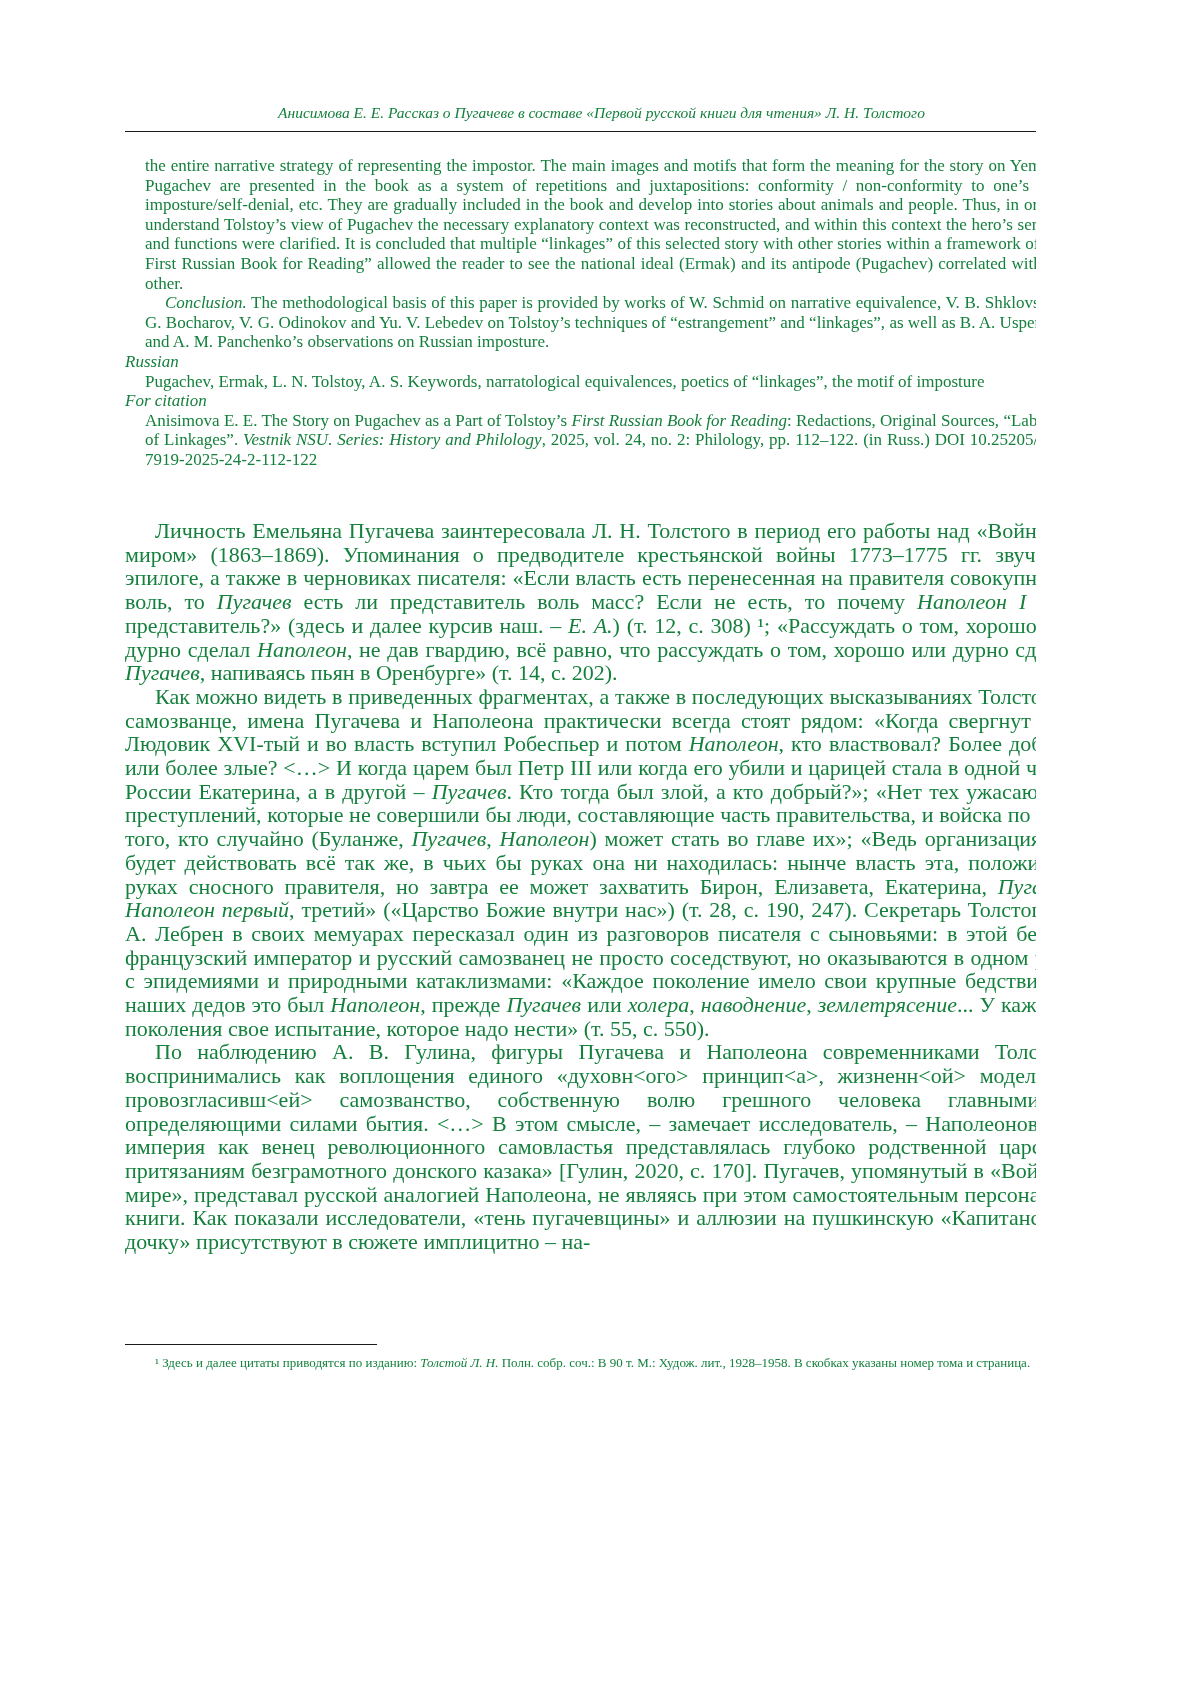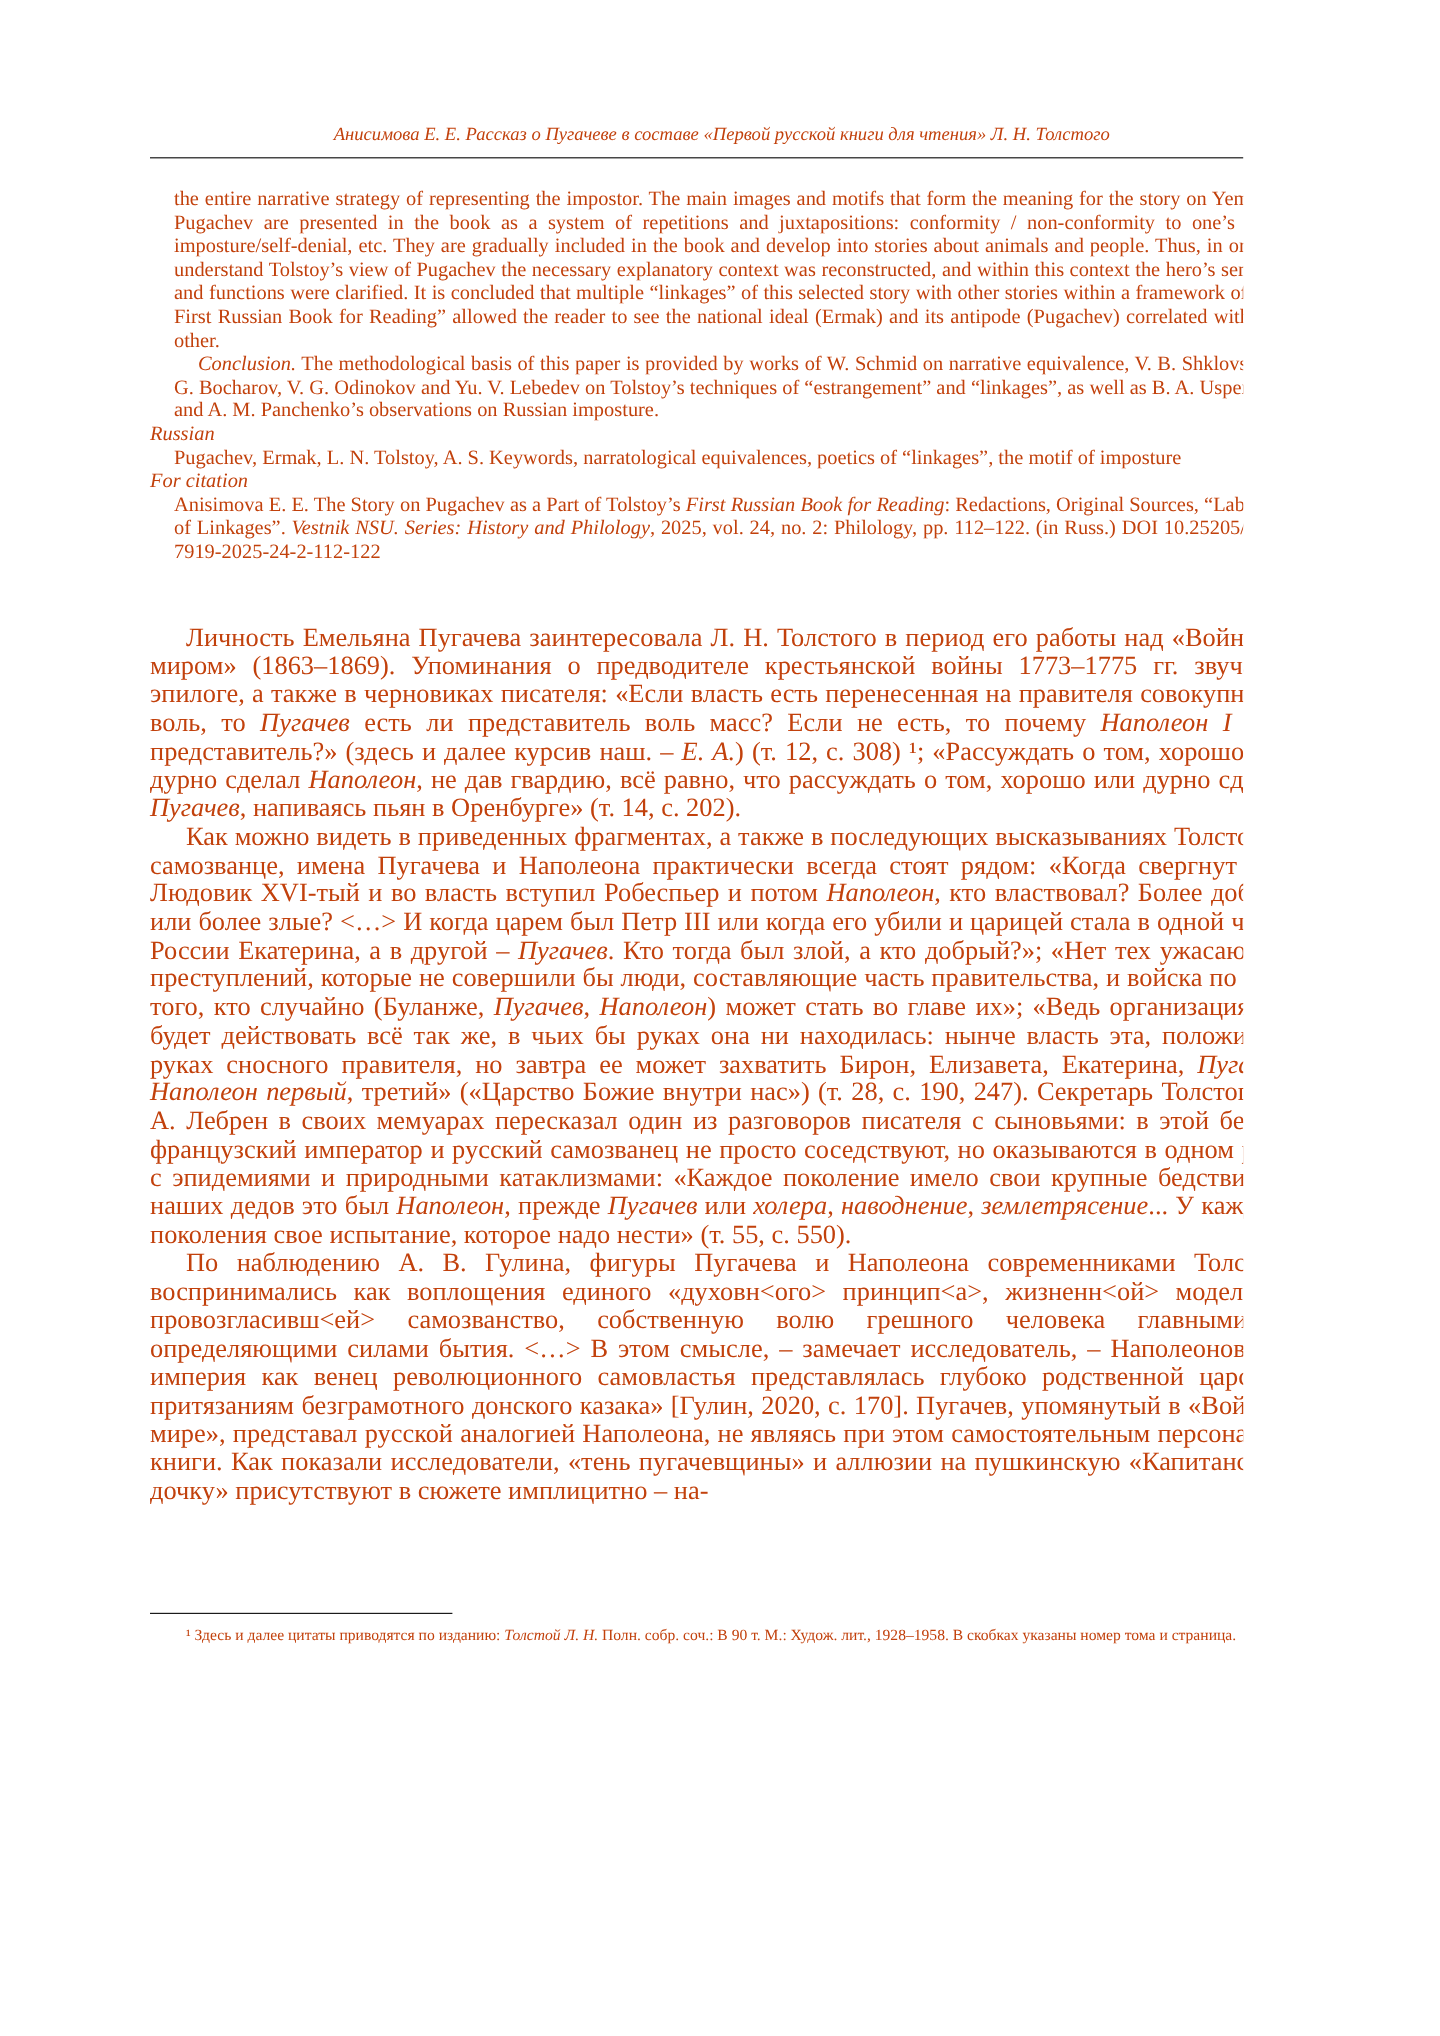--- a/index.html
+++ b/index.html
@@ -2,21 +2,21 @@
 <html lang="ru"><head>
 <meta charset="utf-8">
 <style>
   * { box-sizing: border-box; }
   html, body { margin: 0; padding: 0; background: #ffffff; }
   .page {
     position: relative;
     width: 1036px;
     height: 1697px;
     background: #ffffff;
-    color: #c2410c;
+    color: #15803d;
     font-family: "Liberation Serif", "DejaVu Serif", serif;
     overflow: hidden;
   }
   .col { position: absolute; left: 125px; width: 953px; }
 
   
   .running-head {
     top: 103px;
     display: flex;
     align-items: baseline;

